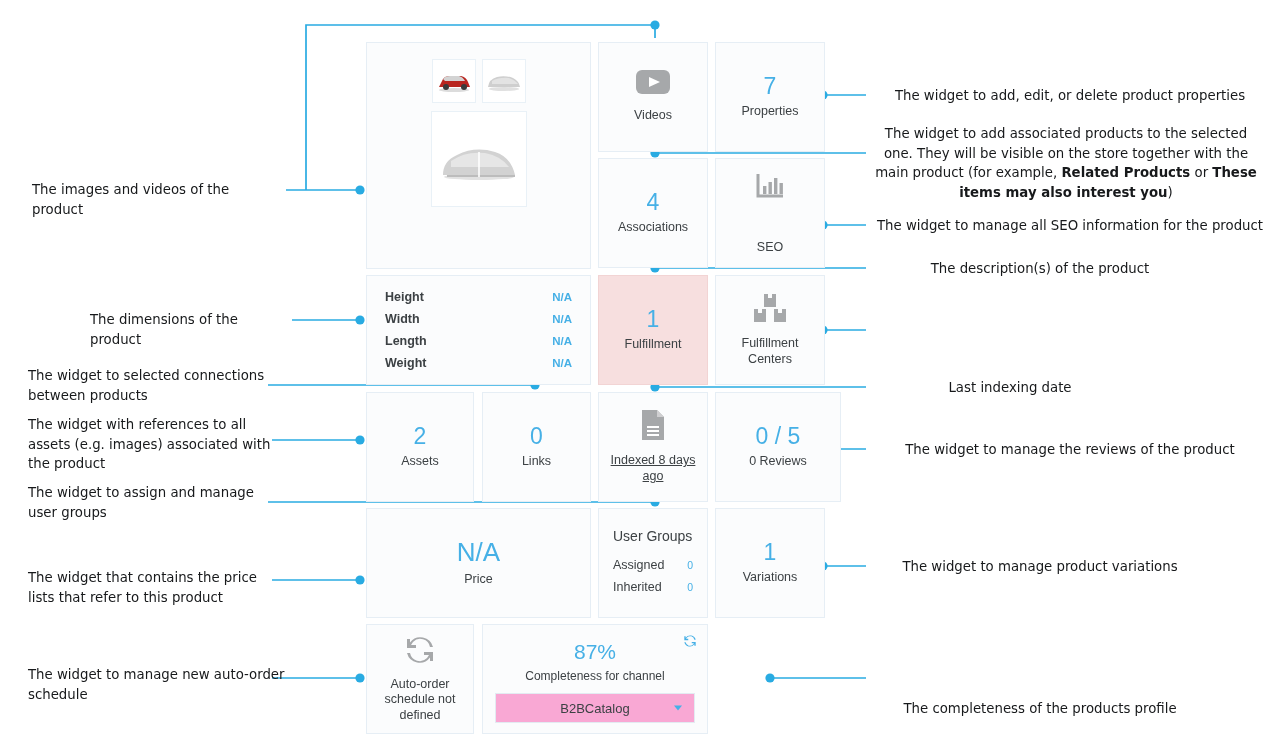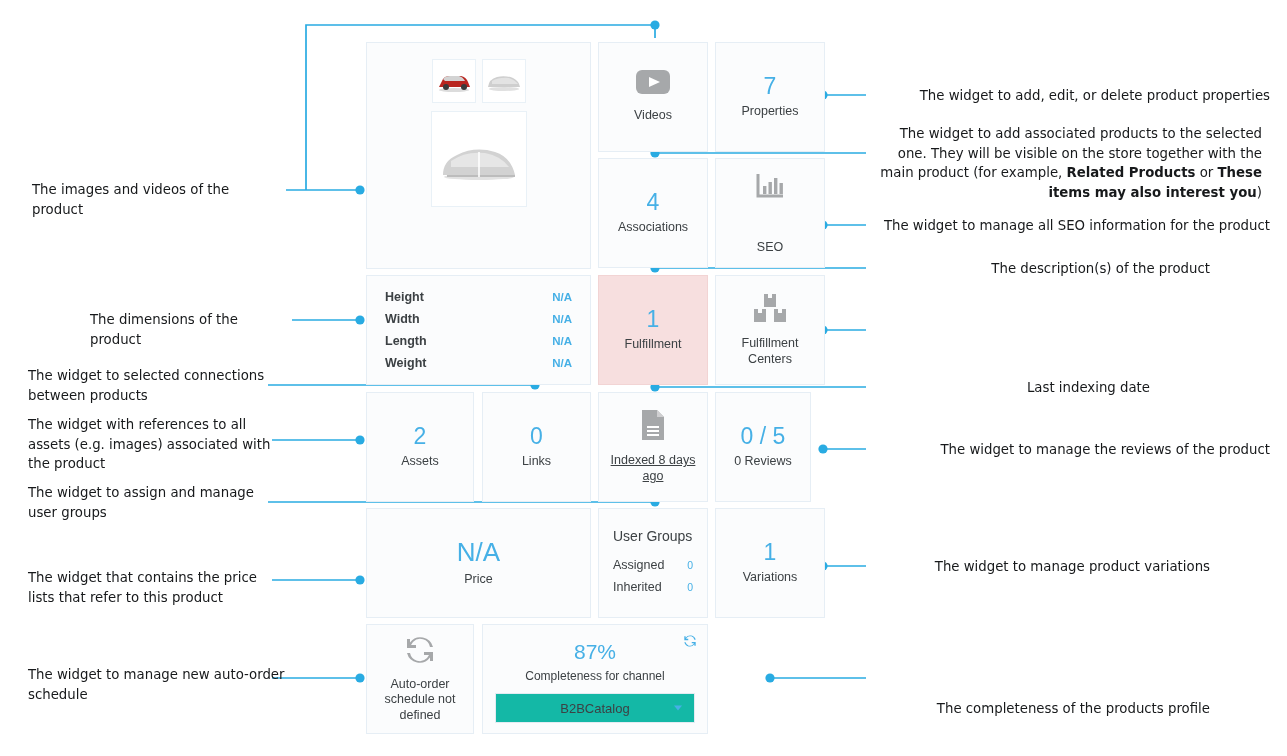--- a/index.html
+++ b/index.html
@@ -54,40 +54,40 @@
   .ug-title{font-size:14px;color:#3c4144;line-height:1.25;margin-bottom:8px;text-align:left;}
   .ug-row{display:flex;justify-content:space-between;align-items:baseline;
           font-size:12.5px;line-height:22px;text-align:left;}
   .ug-row .v{color:#46b0e6;font-size:10.5px;}
 
   
   .comp{justify-content:flex-start;padding-top:16px;position:relative;}
   .comp .pct{font-size:21px;color:#46b0e6;line-height:1;}
   .comp .sub{font-size:12px;color:#3c4144;margin-top:7px;}
   .select{
-    margin-top:10px;width:200px;height:30px;background:#14b8a6;
+    margin-top:10px;width:200px;height:30px;background:#f9a8d4;
     border:1px solid #e3ebf2;box-sizing:border-box;
     display:flex;align-items:center;justify-content:center;position:relative;
     font-size:13px;color:#3c4144;
   }
   .select .caret{
     position:absolute;right:12px;top:50%;transform:translateY(-50%);
     width:0;height:0;border-left:4px solid transparent;border-right:4px solid transparent;
     border-top:5px solid #46b0e6;
   }
   .refresh-mini{position:absolute;right:10px;top:9px;color:#46b0e6;}
 
   .icon-gray{color:#a6a8aa;}
 
   
   .note{
     position:absolute;font-size:13.3px;line-height:19.5px;color:#17191b;
     font-family:"DejaVu Sans","Liberation Sans",sans-serif;
   }
-  .note.r{text-align:right;}
+  .note.r{text-align:center;}
   .note.l{text-align:left;}
   .note b{font-weight:bold;}
 </style>
 </head>
 <body>
 
 <div class="stage">
 
   <svg class="conn" viewBox="0 0 1287 756">
     <g stroke="#29abe2" stroke-width="1.7" fill="none">
@@ -263,21 +263,21 @@
         <path d="M2 1 h15 l7 7 v23 h-22 z" fill="#a6a8aa"></path>
         <path d="M17 1 l7 7 h-7 z" fill="#cfcfd1"></path>
         <rect x="7" y="17" width="12" height="2" fill="#ffffff"></rect>
         <rect x="7" y="21" width="12" height="2" fill="#ffffff"></rect>
         <rect x="7" y="25" width="12" height="2" fill="#ffffff"></rect>
       </svg>
     </div>
     <div class="cap" style="max-width:86px;text-decoration:underline;">Indexed 8 days ago</div>
   </div>
 
-  <div class="card" style="left:715px;top:392px;width:96px;height:110px;">
+  <div class="card" style="left:715px;top:392px;width:126px;height:110px;">
     <div class="big">0 / 5</div>
     <div class="cap">0 Reviews</div>
   </div>
 
   <div class="card" style="left:366px;top:508px;width:225px;height:110px;">
     <div class="big" style="font-size:26px;">N/A</div>
     <div class="cap">Price</div>
   </div>
 
   <div class="card ug" style="left:598px;top:508px;width:110px;height:110px;">

